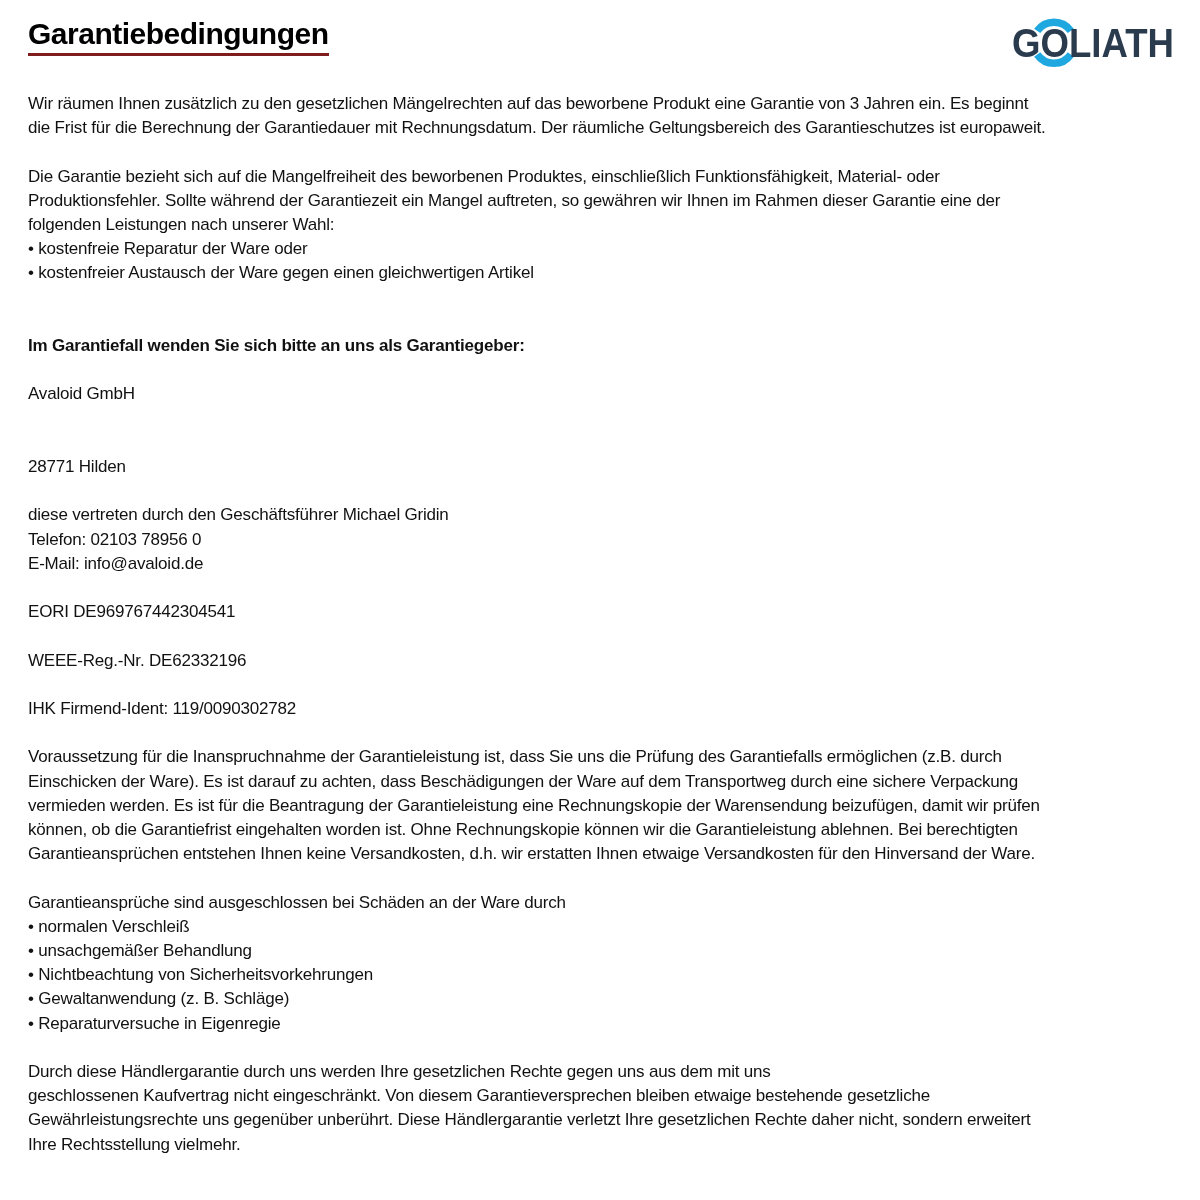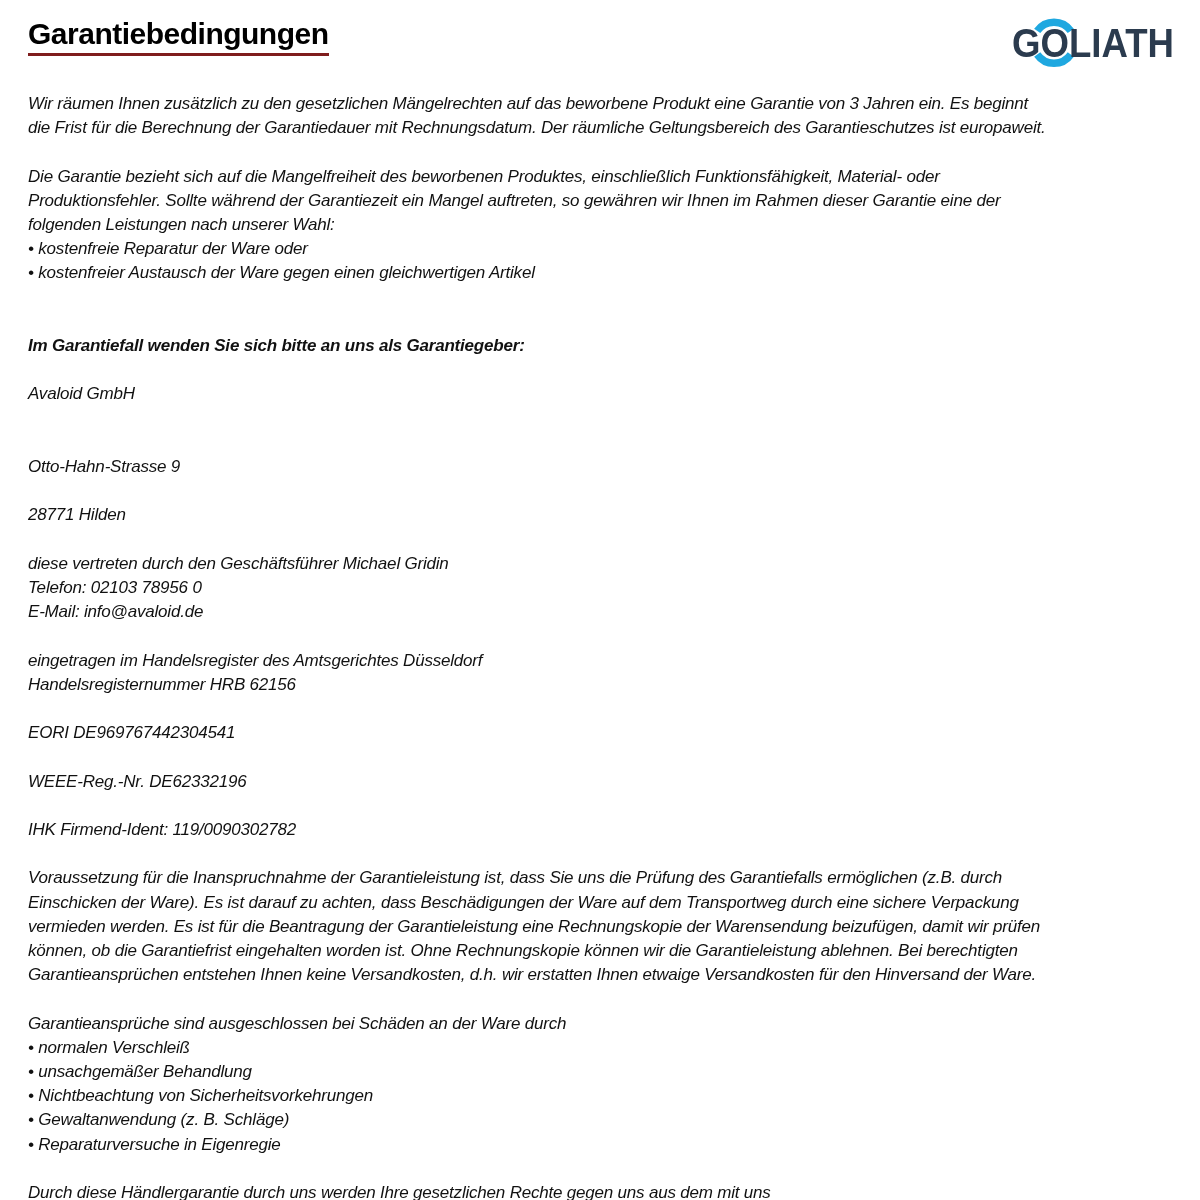--- a/index.html
+++ b/index.html
@@ -49,21 +49,20 @@
     top: 92px;
     width: 1144px;
     font-size: 17px;
     line-height: 24.2px;
     letter-spacing: -0.2px;
     color: #111111;
   }
   .doc .block {
     margin: 0 0 24.2px 0;
     white-space: pre-line;
-    font-style: italic;
   }
   .doc .block:last-child {
     margin-bottom: 0;
   }
   .doc .bold-line {
     display: block;
     font-weight: bold;
     white-space: pre-line;
   }
   .doc .plain-line {
@@ -93,30 +92,27 @@
 Produktionsfehler. Sollte während der Garantiezeit ein Mangel auftreten, so gewähren wir Ihnen im Rahmen dieser Garantie eine der
 folgenden Leistungen nach unserer Wahl:
 • kostenfreie Reparatur der Ware oder
 • kostenfreier Austausch der Ware gegen einen gleichwertigen Artikel</p>
 
     <div class="block">
       <span class="bold-line">Im Garantiefall wenden Sie sich bitte an uns als Garantiegeber:</span>
       <span class="plain-line">Avaloid GmbH</span>
     </div>
 
-    <p class="block">Otto-Hahn-Strasse 9</p>
 
     <p class="block">28771 Hilden</p>
 
     <p class="block">diese vertreten durch den Geschäftsführer Michael Gridin
 Telefon: 02103 78956 0
 E-Mail: info@avaloid.de</p>
 
-    <p class="block">eingetragen im Handelsregister des Amtsgerichtes Düsseldorf
-Handelsregisternummer HRB 62156</p>
 
     <p class="block">EORI DE969767442304541</p>
 
     <p class="block">WEEE-Reg.-Nr. DE62332196</p>
 
     <p class="block">IHK Firmend-Ident: 119/0090302782</p>
 
     <p class="block">Voraussetzung für die Inanspruchnahme der Garantieleistung ist, dass Sie uns die Prüfung des Garantiefalls ermöglichen (z.B. durch
 Einschicken der Ware). Es ist darauf zu achten, dass Beschädigungen der Ware auf dem Transportweg durch eine sichere Verpackung
 vermieden werden. Es ist für die Beantragung der Garantieleistung eine Rechnungskopie der Warensendung beizufügen, damit wir prüfen

